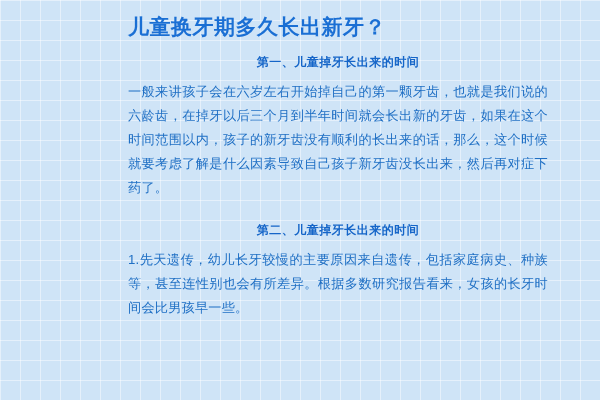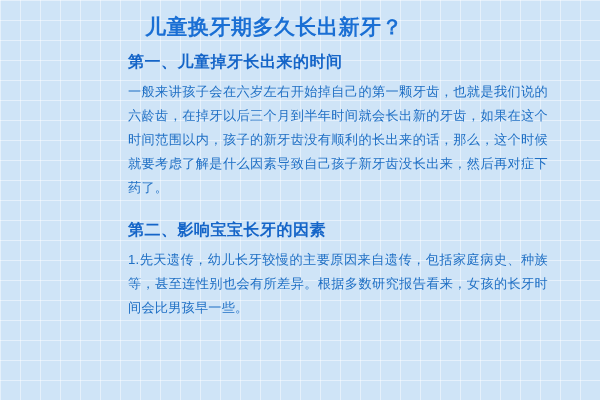--- a/index.html
+++ b/index.html
@@ -31,30 +31,31 @@
     width: 600px;
     padding: 12px 52px 0 128px;
     box-sizing: border-box;
   }
   .title {
     font-size: 21px;
     font-weight: bold;
     color: #1a6fd4;
     letter-spacing: 0.5px;
     line-height: 30px;
-    margin: 0 0 6px 17px;
+    margin: 0 0 6px 0;
     white-space: nowrap;
   }
   .heading {
-    font-size: 16px;
+    font-size: 12px;
     font-weight: bold;
     color: #1565c8;
     line-height: 24px;
     margin: 8px 0 6px 0;
     letter-spacing: 0.5px;
+    text-align: center;
   }
   .heading.second {
     margin-top: 18px;
   }
   .para {
     font-size: 13.2px;
     color: #1f6fc4;
     line-height: 24px;
     text-align: justify;
     text-justify: inter-ideograph;
@@ -73,18 +74,18 @@
 
 <div class="page">
   <div class="content">
 
     <h1 class="title">儿童换牙期多久长出新牙？</h1>
 
     <h2 class="heading">第一、儿童掉牙长出来的时间</h2>
 
     <p class="para">一般来讲孩子会在六岁左右开始掉自己的第一颗牙齿，也就是我们说的六龄齿，在掉牙以后三个月到半年时间就会长出新的牙齿，如果在这个时间范围以内，孩子的新牙齿没有顺利的长出来的话，那么，这个时候就要考虑了解是什么因素导致自己孩子新牙齿没长出来，然后再对症下药了。</p>
 
-    <h2 class="heading second">第二、影响宝宝长牙的因素</h2>
+    <h2 class="heading second">第二、儿童掉牙长出来的时间</h2>
 
     <p class="para sub"><span class="bold">1.先天遗传，</span><span>幼儿长牙较慢的主要原因来自遗传，包括家庭病史、种族等，甚至连性别也会有所差异。根据多数研究报告看来，女孩的长牙时间会比男孩早一些。</span></p>
 
   </div>
 </div>
 
 </body></html>

